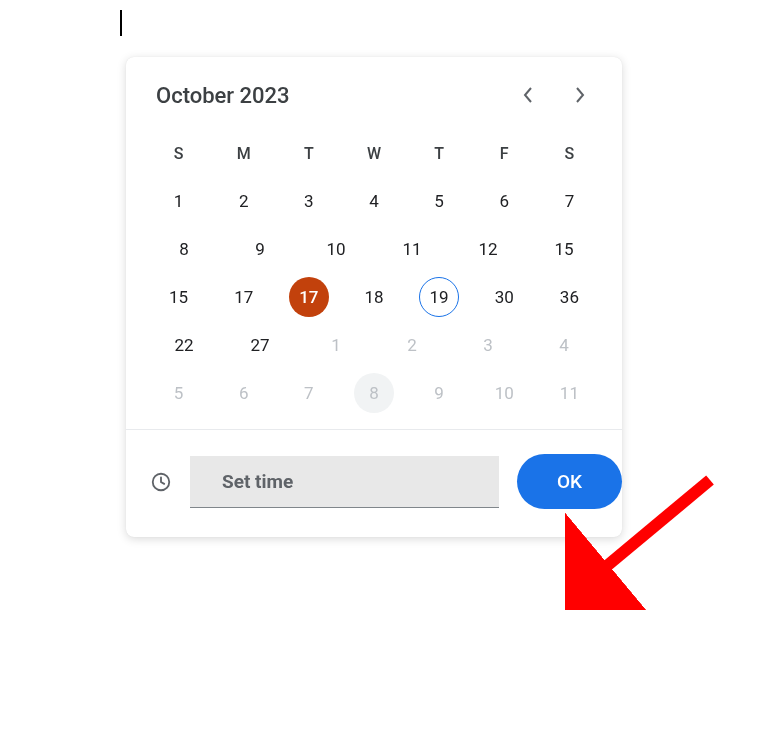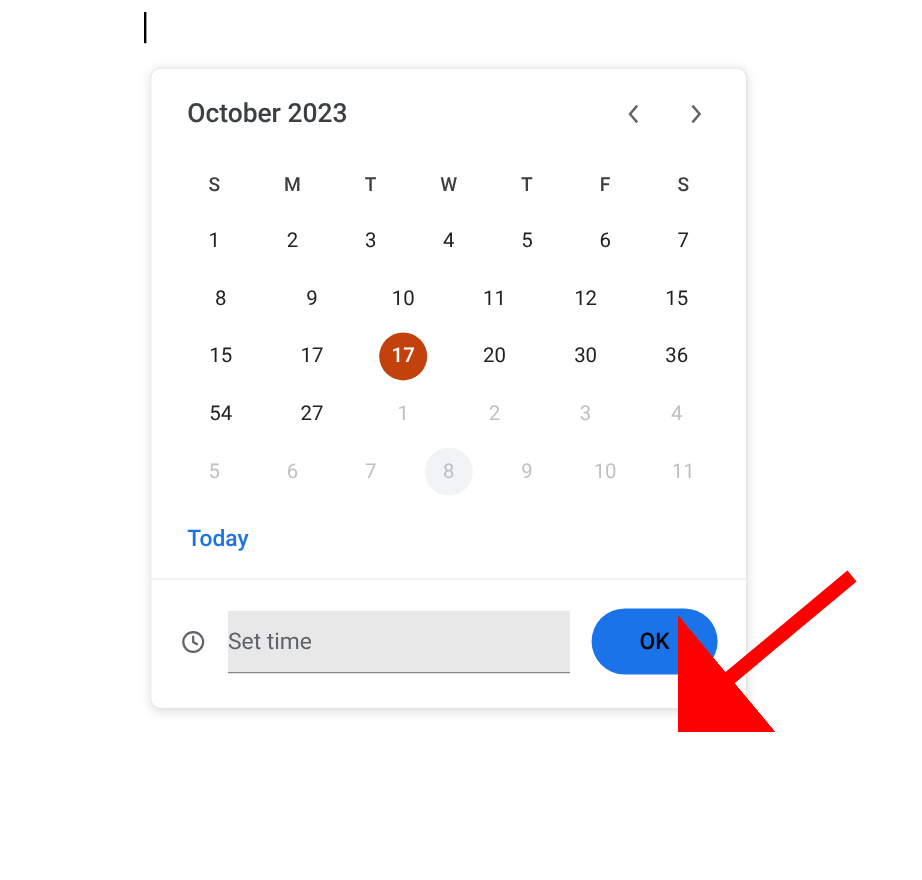--- a/index.html
+++ b/index.html
@@ -119,30 +119,31 @@
       color: #5f6368;
       width: 22px;
       height: 22px;
       flex-shrink: 0;
     }
     .time-input {
       flex: 1;
       background: #e8e8e8;
       border: none;
       border-bottom: 1px solid #80868b;
-      padding: 14px 0;
+      padding: 14px 32px;
       font-size: 19px;
       color: #5f6368;
       font-family: inherit;
       outline: none;
+      font-weight: bold;
     }
     .time-input::placeholder { color: #5f6368; }
     .ok-button {
       background: #1a73e8;
-      color: #000000;
+      color: #ffffff;
       border: none;
       border-radius: 28px;
       padding: 16px 40px;
       font-size: 19px;
       font-weight: 500;
       cursor: pointer;
       font-family: inherit;
     }
     .arrow-annotation {
       position: absolute;
@@ -231,32 +232,35 @@
           <div class="cell day">
             <div class="day-inner">15</div>
           </div>
           <div class="cell day">
             <div class="day-inner">17</div>
           </div>
           <div class="cell day selected">
             <div class="day-inner">17</div>
           </div>
           <div class="cell day">
-            <div class="day-inner">20</div>
+            <div class="day-inner">18</div>
+          </div>
+          <div class="cell day today">
+            <div class="day-inner">19</div>
           </div>
           <div class="cell day">
             <div class="day-inner">30</div>
           </div>
           <div class="cell day">
             <div class="day-inner">36</div>
           </div>
         </div>
         <div class="row">
           <div class="cell day">
-            <div class="day-inner">54</div>
+            <div class="day-inner">22</div>
           </div>
           <div class="cell day">
             <div class="day-inner">27</div>
           </div>
           <div class="cell day other-month">
             <div class="day-inner">1</div>
           </div>
           <div class="cell day other-month">
             <div class="day-inner">2</div>
           </div>
@@ -286,23 +290,20 @@
           <div class="cell day other-month">
             <div class="day-inner">10</div>
           </div>
           <div class="cell day other-month">
             <div class="day-inner">11</div>
           </div>
         </div>
       </div>
   </div>
 
-  <div class="today-link">
-    <span>Today</span>
-  </div>
 
   <div class="footer">
     <svg class="clock-icon" viewBox="0 0 24 24">
       <circle cx="12" cy="12" r="9" stroke="#5f6368" stroke-width="2" fill="none"></circle>
       <path d="M12 7 L12 12 L15.5 14" stroke="#5f6368" stroke-width="2" fill="none" stroke-linecap="round"></path>
     </svg>
     <input class="time-input" type="text" placeholder="Set time" style="">
     <button class="ok-button">OK</button>
   </div>
 </div>

